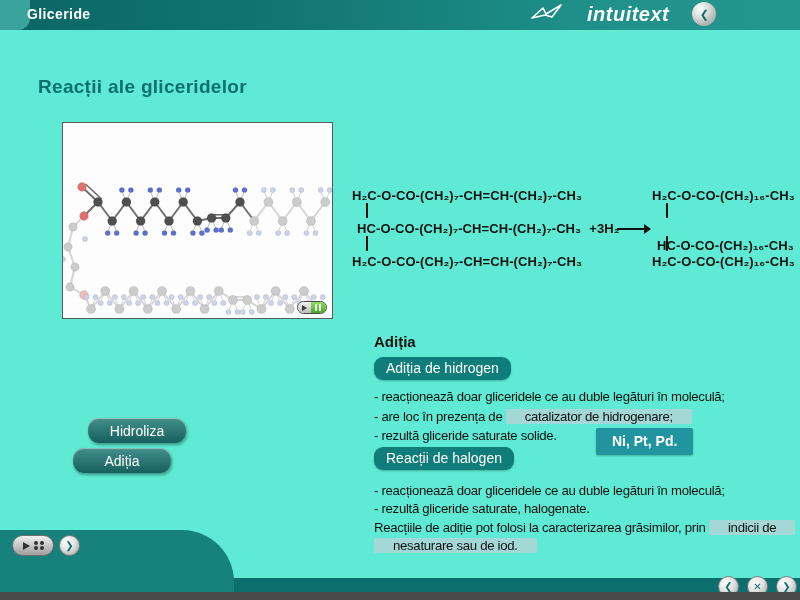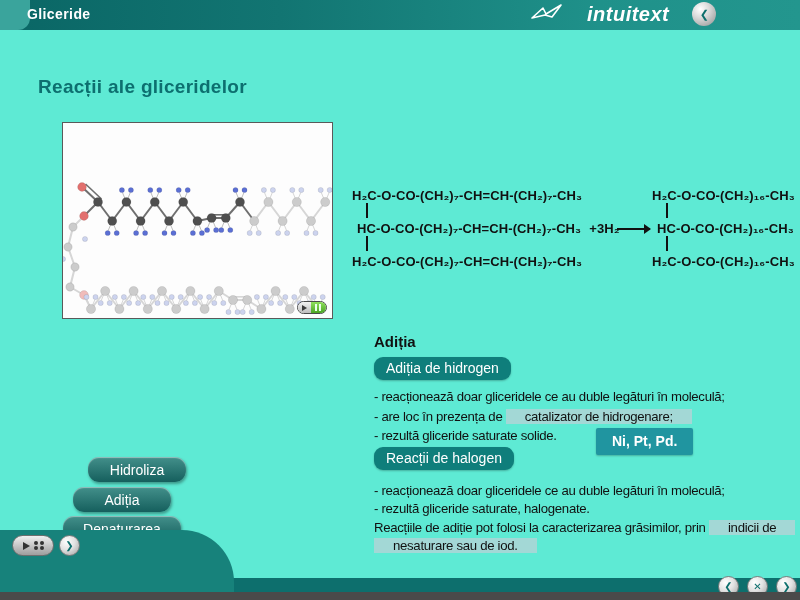--- a/index.html
+++ b/index.html
@@ -53,21 +53,21 @@
   .grp2 .line{line-height:18.5px;}
   .catalyst-pill{position:absolute;left:222px;top:95px;background:#2095a0;color:#fff;font-weight:bold;
                  font-size:14px;padding:5px 16px 6px 16px;border-radius:2px;box-shadow:0 1px 2px rgba(0,0,0,.25);}
   .chip2{margin-top:1px;}
   .grp2{margin-top:5px;}
 
   
   .menu-btn{position:absolute;height:25px;border:0;border-radius:11px;color:#fff;font-size:14px;
             font-family:inherit;background:linear-gradient(#43908b,#155f5d);
             box-shadow:1px 2px 3px rgba(0,0,0,.35), inset 0 1px 1px rgba(255,255,255,.45);
-            display:flex;align-items:center;justify-content:center;cursor:pointer;margin-top:39px;}
+            display:flex;align-items:center;justify-content:center;cursor:pointer;}
   #btn-hidroliza{left:88px;top:418px;width:98px;}
   #btn-aditia{left:73px;top:448px;width:98px;}
   #btn-denaturarea{left:63px;top:477px;width:118px;}
 
   
   .bottom-band{position:absolute;left:0;top:578px;width:800px;height:22px;background:#0d6f6d;}
   .ver-tab{position:absolute;left:545px;top:572px;width:165px;height:28px;background:#1a837e;
            border-radius:14px 14px 0 0;}
   .ver-text{position:absolute;right:10px;top:6px;color:#7cc3bf;font-size:12px;font-weight:bold;}
   .corner-decor{position:absolute;left:0;top:530px;width:234px;height:70px;background:#17827b;
@@ -340,21 +340,21 @@
 
   <div class="eq-line" style="left:352px;top:188px;">H₂C-O-CO-(CH₂)₇-CH=CH-(CH₂)₇-CH₃</div>
   <div class="eq-line" style="left:357px;top:221px;">
     <span>HC-O-CO-(CH₂)₇-CH=CH-(CH₂)₇-CH₃</span><span class="eq-plus">+3H₂</span>
   </div>
   <div class="eq-line" style="left:352px;top:254px;">H₂C-O-CO-(CH₂)₇-CH=CH-(CH₂)₇-CH₃</div>
   <div class="bond-v" style="left:366px;top:203px;height:15px;"></div>
   <div class="bond-v" style="left:366px;top:236px;height:15px;"></div>
   <div class="rxn-arrow"></div>
   <div class="eq-line" style="left:652px;top:188px;">H₂C-O-CO-(CH₂)₁₆-CH₃</div>
-  <div class="eq-line" style="left:657px;top:221px;">HC-O-CO-(CH₂)₁₆-CH₃</div>
+  <div class="eq-line" style="left:657px;top:238px;">HC-O-CO-(CH₂)₁₆-CH₃</div>
   <div class="eq-line" style="left:652px;top:254px;">H₂C-O-CO-(CH₂)₁₆-CH₃</div>
   <div class="bond-v" style="left:666px;top:203px;height:15px;"></div>
   <div class="bond-v" style="left:666px;top:236px;height:15px;"></div>
 
   <div class="section">
     <div class="sec-title">Adiția</div>
     <div><span class="chip">Adiția de hidrogen</span></div>
     <div class="line"><span>- reacționează doar gliceridele ce au duble legături în moleculă;</span></div>
     <div class="line"><span>- are loc în prezența de </span><span class="hl">catalizator de hidrogenare;</span></div>
     <div class="line"><span>- rezultă gliceride saturate solide.</span></div>
@@ -363,21 +363,20 @@
       <div class="line"><span>- reacționează doar gliceridele ce au duble legături în moleculă;</span></div>
       <div class="line"><span>- rezultă gliceride saturate, halogenate.</span></div>
       <div class="line"><span>Reacțiile de adiție pot folosi la caracterizarea grăsimilor, prin </span><span class="hl">indicii de</span></div>
       <div class="line"><span class="hl">nesaturare sau de iod.</span></div>
     </div>
     <span class="catalyst-pill">Ni, Pt, Pd.</span>
   </div>
 
   <button class="menu-btn" id="btn-hidroliza">Hidroliza</button>
   <button class="menu-btn" id="btn-aditia">Adiția</button>
-  <button class="menu-btn" id="btn-denaturarea">Denaturarea</button>
 
   <div class="bottom-band"></div>
   <div class="corner-decor">
     <span class="player-pill">
       <span class="tri"></span>
       <span class="dots"></span>
     </span>
     <button class="round-btn" id="decor-next">
       <span>❯</span>
     </button>

